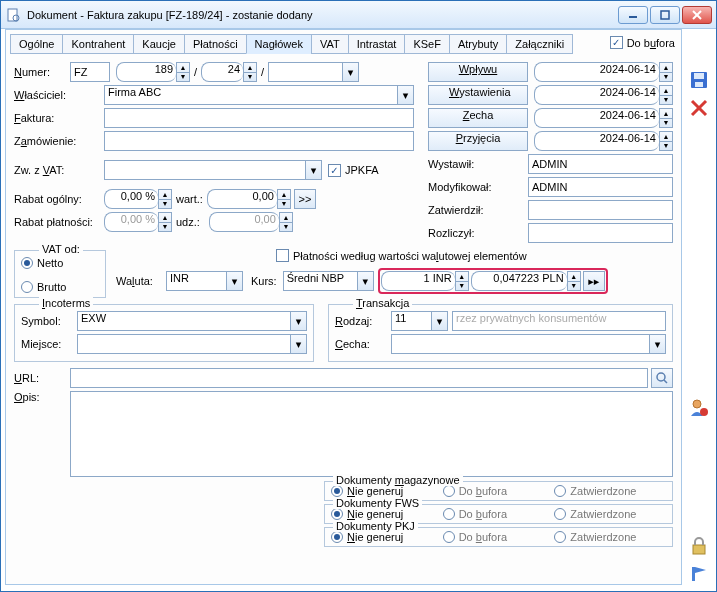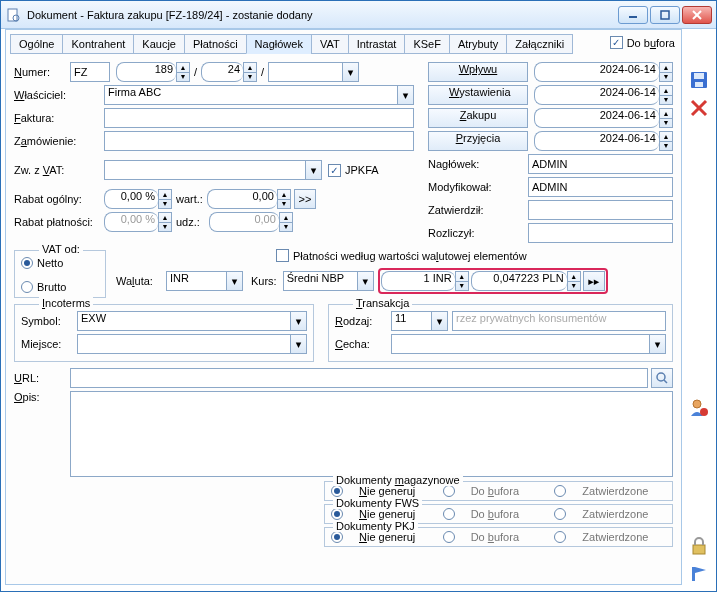--- a/index.html
+++ b/index.html
@@ -40,21 +40,21 @@
 .cols { display:flex; gap:14px; }
 .colL { width:400px;}
 .colR { flex:1;}
 .highlight { border:2px solid #d9275a; border-radius:4px; padding:1px; display:flex; gap:2px;}
 .txtonly { border:1px solid #8ca8c8; height:20px; background:#fff; padding:0 3px; display:flex;align-items:center;}
 .searchbtn { width:22px;height:20px;border:1px solid #8ca8c8;background:linear-gradient(#f5f9fe,#dce9f7);display:flex;align-items:center;justify-content:center;}
 .opis { border:1px solid #8ca8c8; height:86px; background:#fff;}
 .docgen { margin-top:4px;}
 .docgen .grouprow { border:1px solid #b5c8dd; padding:3px 6px; position:relative; margin-bottom:3px;}
 .docgen .grouprow .glbl2 { position:absolute; top:-8px; left:8px; background:#fdfdfd; padding:0 3px;}
-.radopt { display:flex; align-items:center; gap:16px; width:150px; color:#777;}
+.radopt { display:flex; align-items:center; gap:4px; width:150px; color:#777;}
 .radopt.sel { color:#000;}
 svg { display:block;}
 .placeholder { color:#aaa;}
 </style>
 </head>
 <body>
 
 <div class="window">
   <div class="titlebar">
     <span class="ticon">
@@ -255,21 +255,21 @@
               <span style="width:6px"></span>
               <span class="spin" style="flex:1">
                 <span class="input" style="flex:1">2024-06-14</span>
                 <span class="sp">
                   <div>▲</div>
                   <div>▼</div>
                 </span>
               </span>
             </div>
           <div class="row">
-              <span class="btn" style="width:100px"><u>Z</u><span>akupu</span></span>
+              <span class="btn" style="width:100px"><u>Z</u><span>echa</span></span>
               <span style="width:6px"></span>
               <span class="spin" style="flex:1">
                 <span class="input" style="flex:1">2024-06-14</span>
                 <span class="sp">
                   <div>▲</div>
                   <div>▼</div>
                 </span>
               </span>
             </div>
           <div class="row">
@@ -277,21 +277,21 @@
               <span style="width:6px"></span>
               <span class="spin" style="flex:1">
                 <span class="input" style="flex:1">2024-06-14</span>
                 <span class="sp">
                   <div>▲</div>
                   <div>▼</div>
                 </span>
               </span>
             </div>
           <div class="row">
-              <span class="lbl" style="width:100px">Nagłówek:</span>
+              <span class="lbl" style="width:100px">Wystawił:</span>
               <span class="txtonly" style="flex:1">ADMIN</span>
             </div>
           <div class="row">
               <span class="lbl" style="width:100px">Modyfikował:</span>
               <span class="txtonly" style="flex:1">ADMIN</span>
             </div>
           <div class="row">
               <span class="lbl" style="width:100px">Zatwierdził:</span>
               <span class="txtonly" style="flex:1"></span>
             </div>

